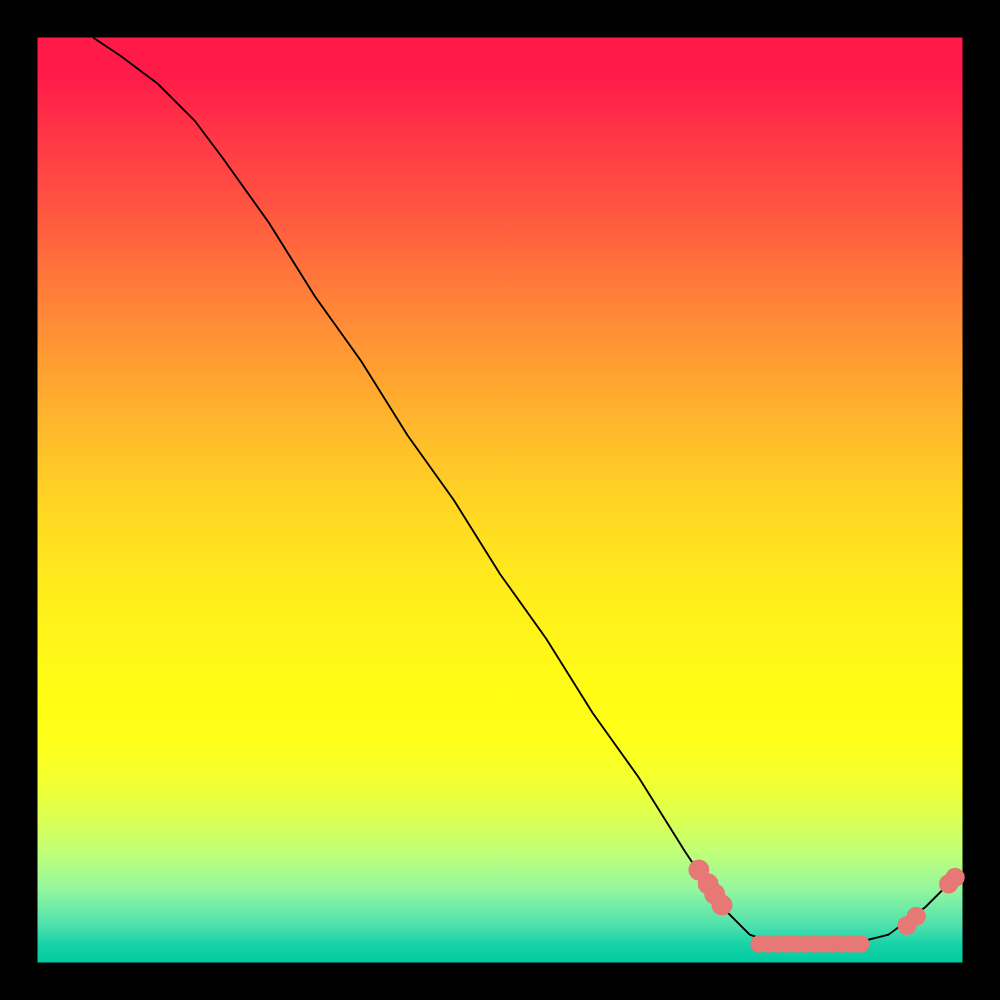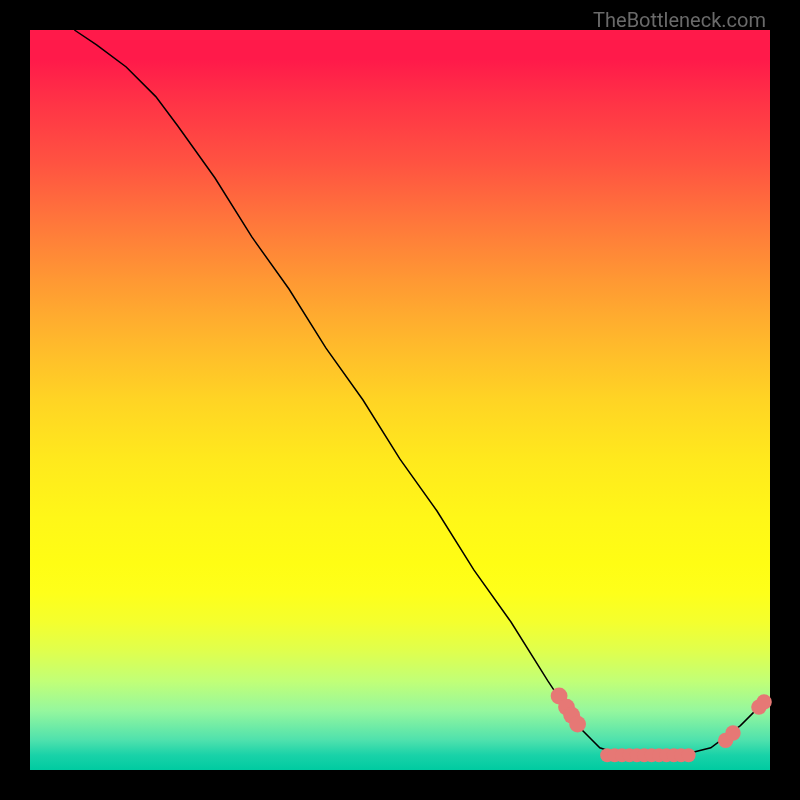--- a/index.html
+++ b/index.html
@@ -60,21 +60,20 @@
     top: 0;
     width: 740px;
     height: 740px;
     overflow: visible;
   }
 </style>
 </head>
 <body>
 
 <div class="outer">
-  <div class="watermark">TheBottleneck.com</div>
   <div class="plot-area">
     <svg class="overlay" viewBox="0 0 740 740">
       <path id="curve-path" fill="none" stroke="#000000" stroke-width="1.5" d="M44.4 0.0 L66.6 14.8 L96.2 37.0 L125.8 66.6 L148.0 96.2 L185.0 148.0 L222.0 207.2 L259.0 259.0 L296.0 318.2 L333.0 370.0 L370.0 429.2 L407.0 481.0 L444.0 540.2 L481.0 592.0 L518.0 651.2 L547.6 695.6 L569.8 717.8 L592.0 725.2 L621.6 725.2 L651.2 725.2 L680.8 717.8 L710.4 695.6 L732.6 673.4 "></path>
       <g id="dots-group">
           <circle cx="529.1" cy="666.0" r="8.4" fill="#e67875"></circle>
           <circle cx="536.5" cy="677.1" r="8.4" fill="#e67875"></circle>
           <circle cx="541.7" cy="685.2" r="8.4" fill="#e67875"></circle>
           <circle cx="547.6" cy="694.1" r="8.4" fill="#e67875"></circle>
           <circle cx="577.2" cy="725.2" r="7.0" fill="#e67875"></circle>
           <circle cx="584.6" cy="725.2" r="7.0" fill="#e67875"></circle>

